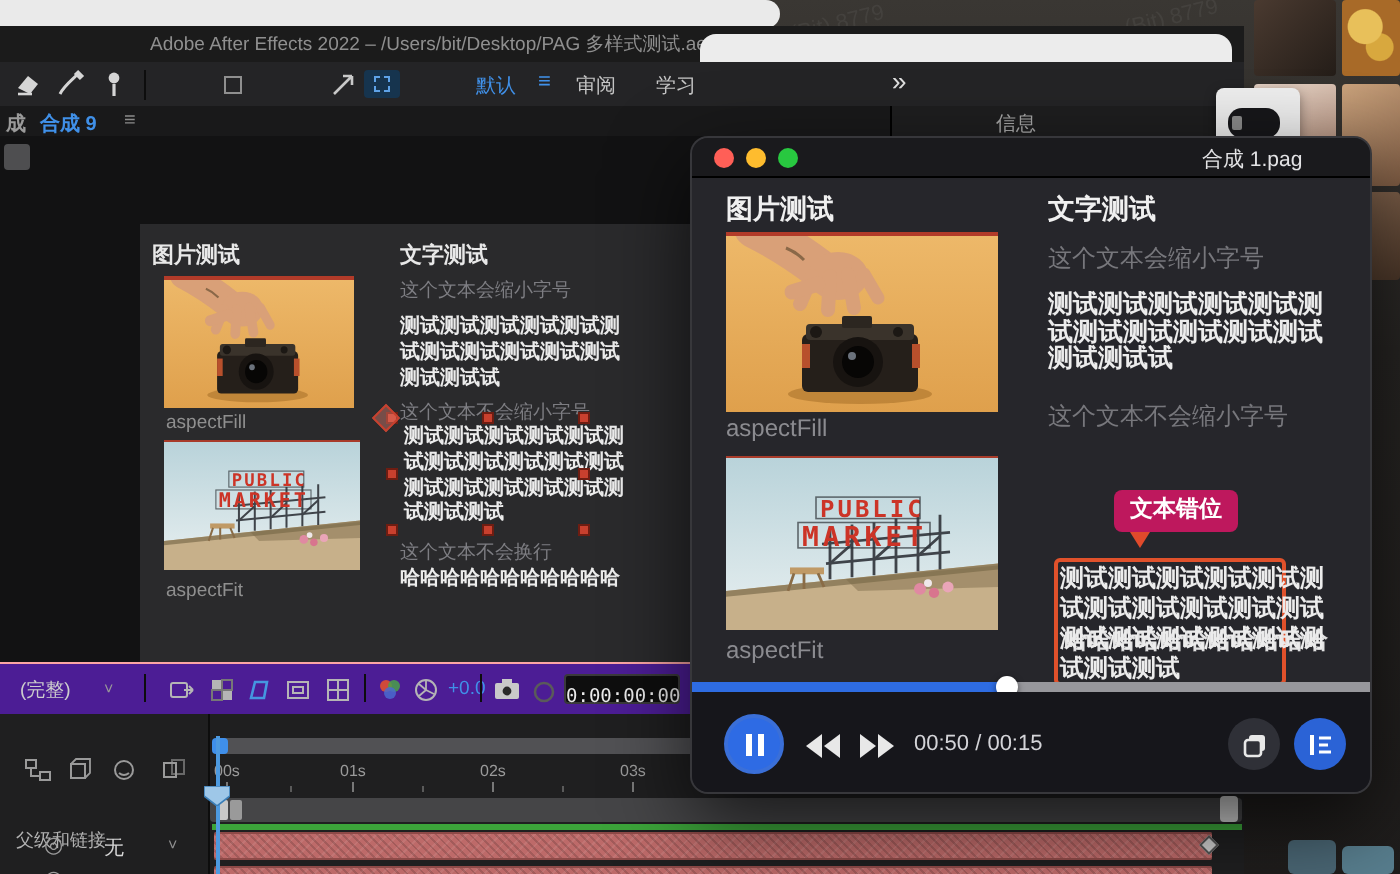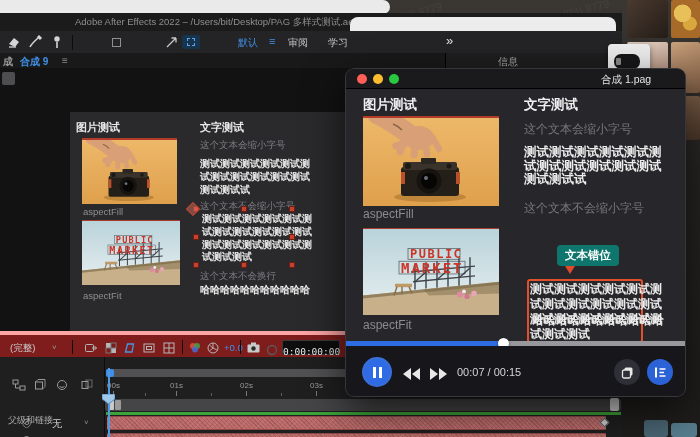--- a/index.html
+++ b/index.html
@@ -185,21 +185,21 @@
       <div class="abs handle" style="left:123px;top:150px;"></div>
       <div class="abs handle" style="left:171px;top:150px;"></div>
       <div class="abs handle" style="left:219px;top:150px;"></div>
       <div class="abs" style="left:118px;top:92px;width:10px;height:10px;border:1.5px solid #c8402e;background:rgba(235,130,115,0.4);transform:rotate(45deg);box-sizing:border-box;"></div>
 
       <div class="abs nw gray-label" style="left:130px;top:158px;font-size:9.5px;">这个文本不会换行</div>
       <div class="abs nw lh-ae" style="left:130px;top:172px;">哈哈哈哈哈哈哈哈哈哈哈</div>
     </div>
   </div>
 
-  <div class="abs" style="left:0;top:331px;width:622px;height:26px;background:#7f1d1d;border-top:4px solid #fca5a5;border-bottom:1px solid #0b0b0b;">
+  <div class="abs" style="left:0;top:331px;width:622px;height:26px;background:#4c1d95;border-top:1px solid #fca5a5;border-bottom:1px solid #0b0b0b;">
     <span class="abs nw" style="left:10px;top:7px;font-size:9.5px;color:#cdcdcd;">(完整)</span>
     <span class="abs nw" style="left:52px;top:8px;font-size:8px;color:#999;">˅</span>
     <div class="abs sep-v" style="left:72px;top:5px;height:14px;"></div>
     <span class="abs" style="left:84px;top:6px;">
       <svg width="14" height="14" viewBox="0 0 14 14">
           <rect x="1.5" y="3.5" width="8" height="7" rx="1" stroke="#b5b5b5" fill="none"></rect>
           <path d="M8 7 h4.5 M12.5 7 l-2 -2 M12.5 7 l-2 2" stroke="#b5b5b5" fill="none"></path>
         </svg></span>
     <span class="abs" style="left:104px;top:6px;">
       <svg width="14" height="14" viewBox="0 0 14 14">
@@ -414,21 +414,21 @@
 
     <div class="abs nw" style="left:178px;top:27px;font-size:13.5px;font-weight:bold;color:#f0f0f0;">文字测试</div>
     <div class="abs nw" style="left:178px;top:52px;font-size:12px;color:#77777c;">这个文本会缩小字号</div>
     <div class="abs" style="left:178px;top:77px;">
       <div class="lh-pag nw">测试测试测试测试测试测</div>
       <div class="lh-pag nw">试测试测试测试测试测试</div>
       <div class="lh-pag nw">测试测试试</div>
     </div>
     <div class="abs nw" style="left:178px;top:131px;font-size:12px;color:#77777c;">这个文本不会缩小字号</div>
 
-    <div class="abs" style="left:211px;top:176px;width:62px;height:21px;background:#0f766e;border-radius:4px;text-align:center;">
+    <div class="abs" style="left:211px;top:176px;width:62px;height:21px;background:#be185d;border-radius:4px;text-align:center;">
       <span class="nw" style="font-size:11.5px;font-weight:bold;color:#fff;line-height:21px;">文本错位</span>
     </div>
     <div class="abs" style="left:219px;top:197px;width:0;height:0;border-left:5px solid transparent;border-right:5px solid transparent;border-top:8px solid #e04a2b;"></div>
 
     <div class="abs" style="left:181px;top:210px;width:116px;height:64px;border:2px solid #e0512b;border-radius:3px;box-sizing:border-box;"></div>
     <div class="abs" style="left:184px;top:213px;">
       <div class="lh-mis nw">测试测试测试测试测试测</div>
       <div class="lh-mis nw">试测试测试测试测试测试</div>
       <div class="lh-mis nw">测试测试测试测试测试测</div>
       <div class="lh-mis nw">试测试测试</div>
@@ -448,21 +448,21 @@
       <span class="abs" style="left:57px;top:20px;">
         <svg width="18" height="12" viewBox="0 0 18 12">
             <polygon points="8,0 8,12 0,6" fill="#e8e8e8"></polygon>
             <polygon points="17,0 17,12 9,6" fill="#e8e8e8"></polygon>
           </svg></span>
       <span class="abs" style="left:83px;top:20px;">
         <svg width="18" height="12" viewBox="0 0 18 12">
             <polygon points="1,0 1,12 9,6" fill="#e8e8e8"></polygon>
             <polygon points="10,0 10,12 18,6" fill="#e8e8e8"></polygon>
           </svg></span>
-      <span class="abs nw" style="left:111px;top:20px;font-size:11px;color:#d4d4d8;">00:07 / 00:15</span>
+      <span class="abs nw" style="left:111px;top:20px;font-size:11px;color:#d4d4d8;">00:50 / 00:15</span>
       <div class="abs circle-btn" style="left:268px;top:13px;width:26px;height:26px;background:#2f3037;">
         <svg width="13" height="13" viewBox="0 0 13 13">
           <rect x="3.5" y="1.5" width="8" height="8" rx="1.5" fill="#e8e8e8"></rect>
           <rect x="1.5" y="4" width="8" height="8" rx="1.5" fill="#2f3037" stroke="#e8e8e8" stroke-width="1.3"></rect>
           </svg>
       </div>
       <div class="abs circle-btn" style="left:301px;top:13px;width:26px;height:26px;background:#2b63d6;">
         <svg width="13" height="13" viewBox="0 0 13 13">
           <path d="M2 1.5 v10" stroke="#fff" stroke-width="2"></path>
           <path d="M5.5 3 h6 M5.5 6.5 h4.5 M5.5 10 h6" stroke="#fff" stroke-width="1.6"></path>

